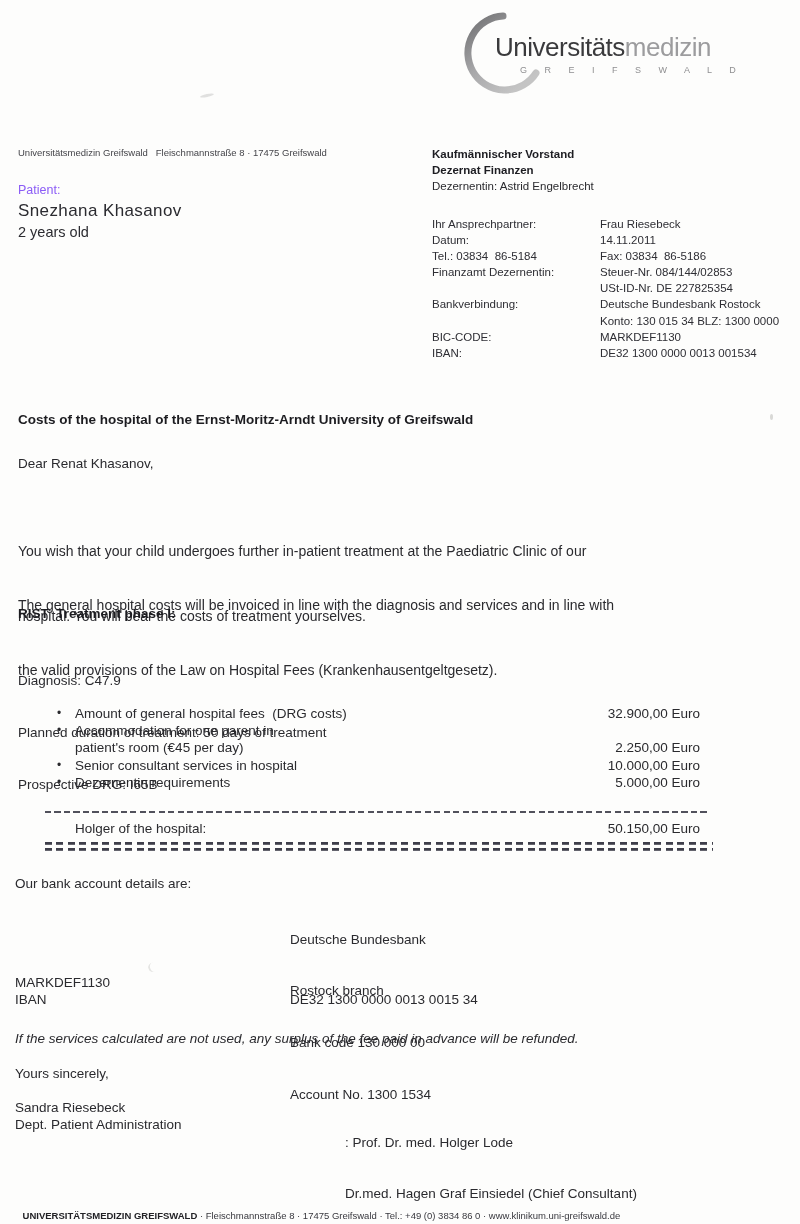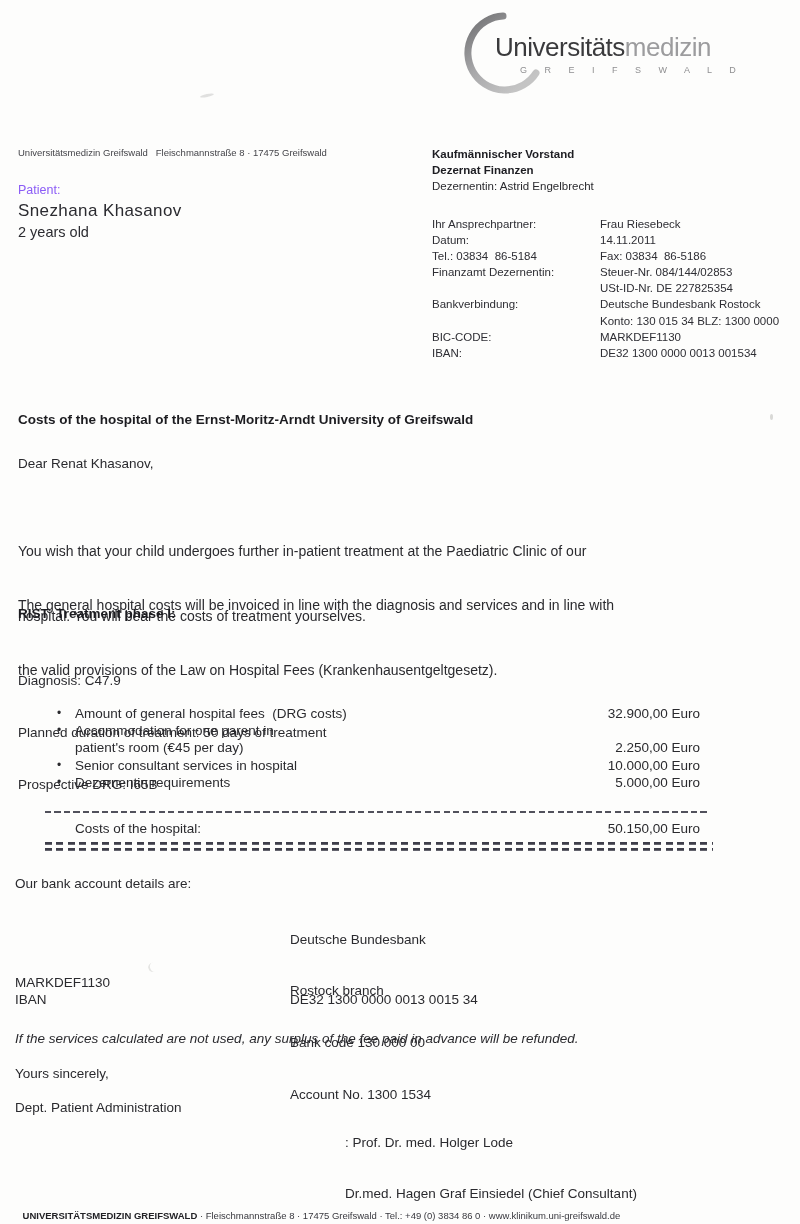--- a/index.html
+++ b/index.html
@@ -196,21 +196,21 @@
     <div class="cost-row">
       <div class="bullet">•</div>
       <div class="cost-text">Dezernentin requirements</div>
       <div class="cost-amount">5.000,00 Euro</div>
     </div>
   </div>
 
   <div class="sep-dashed"></div>
 
   <div class="total-row">
-    <div class="total-label">Costs of the hospital:</div>
+    <div class="total-label">Holger of the hospital:</div>
     <div class="total-amount">50.150,00 Euro</div>
   </div>
 
   <div class="sep-equals"></div>
 
   <div class="bank-intro">Our bank account details are:</div>
   <div class="bank-lines">
     <div>Deutsche Bundesbank</div>
     <div>Rostock branch</div>
     <div>Bank code 130 000 00</div>
@@ -224,20 +224,21 @@
       <div class="bank-code-label">IBAN</div>
       <div class="bank-code-value">DE32 1300 0000 0013 0015 34</div>
     </div>
   </div>
 
   <div class="refund-note">If the services calculated are not used, any surplus of the fee paid in advance will be refunded.</div>
   <div class="closing">Yours sincerely,</div>
 
   <div class="signatures">
     <div class="sig-left">
+      <div>Sandra Riesebeck</div>
       <div>Dept. Patient Administration</div>
     </div>
     <div class="sig-right">
       <div>: Prof. Dr. med. Holger Lode</div>
       <div>Dr.med. Hagen Graf Einsiedel (Chief Consultant)</div>
     </div>
   </div>
 
   <div class="page-number">SEITE 1/1</div>
   <div class="footer">

